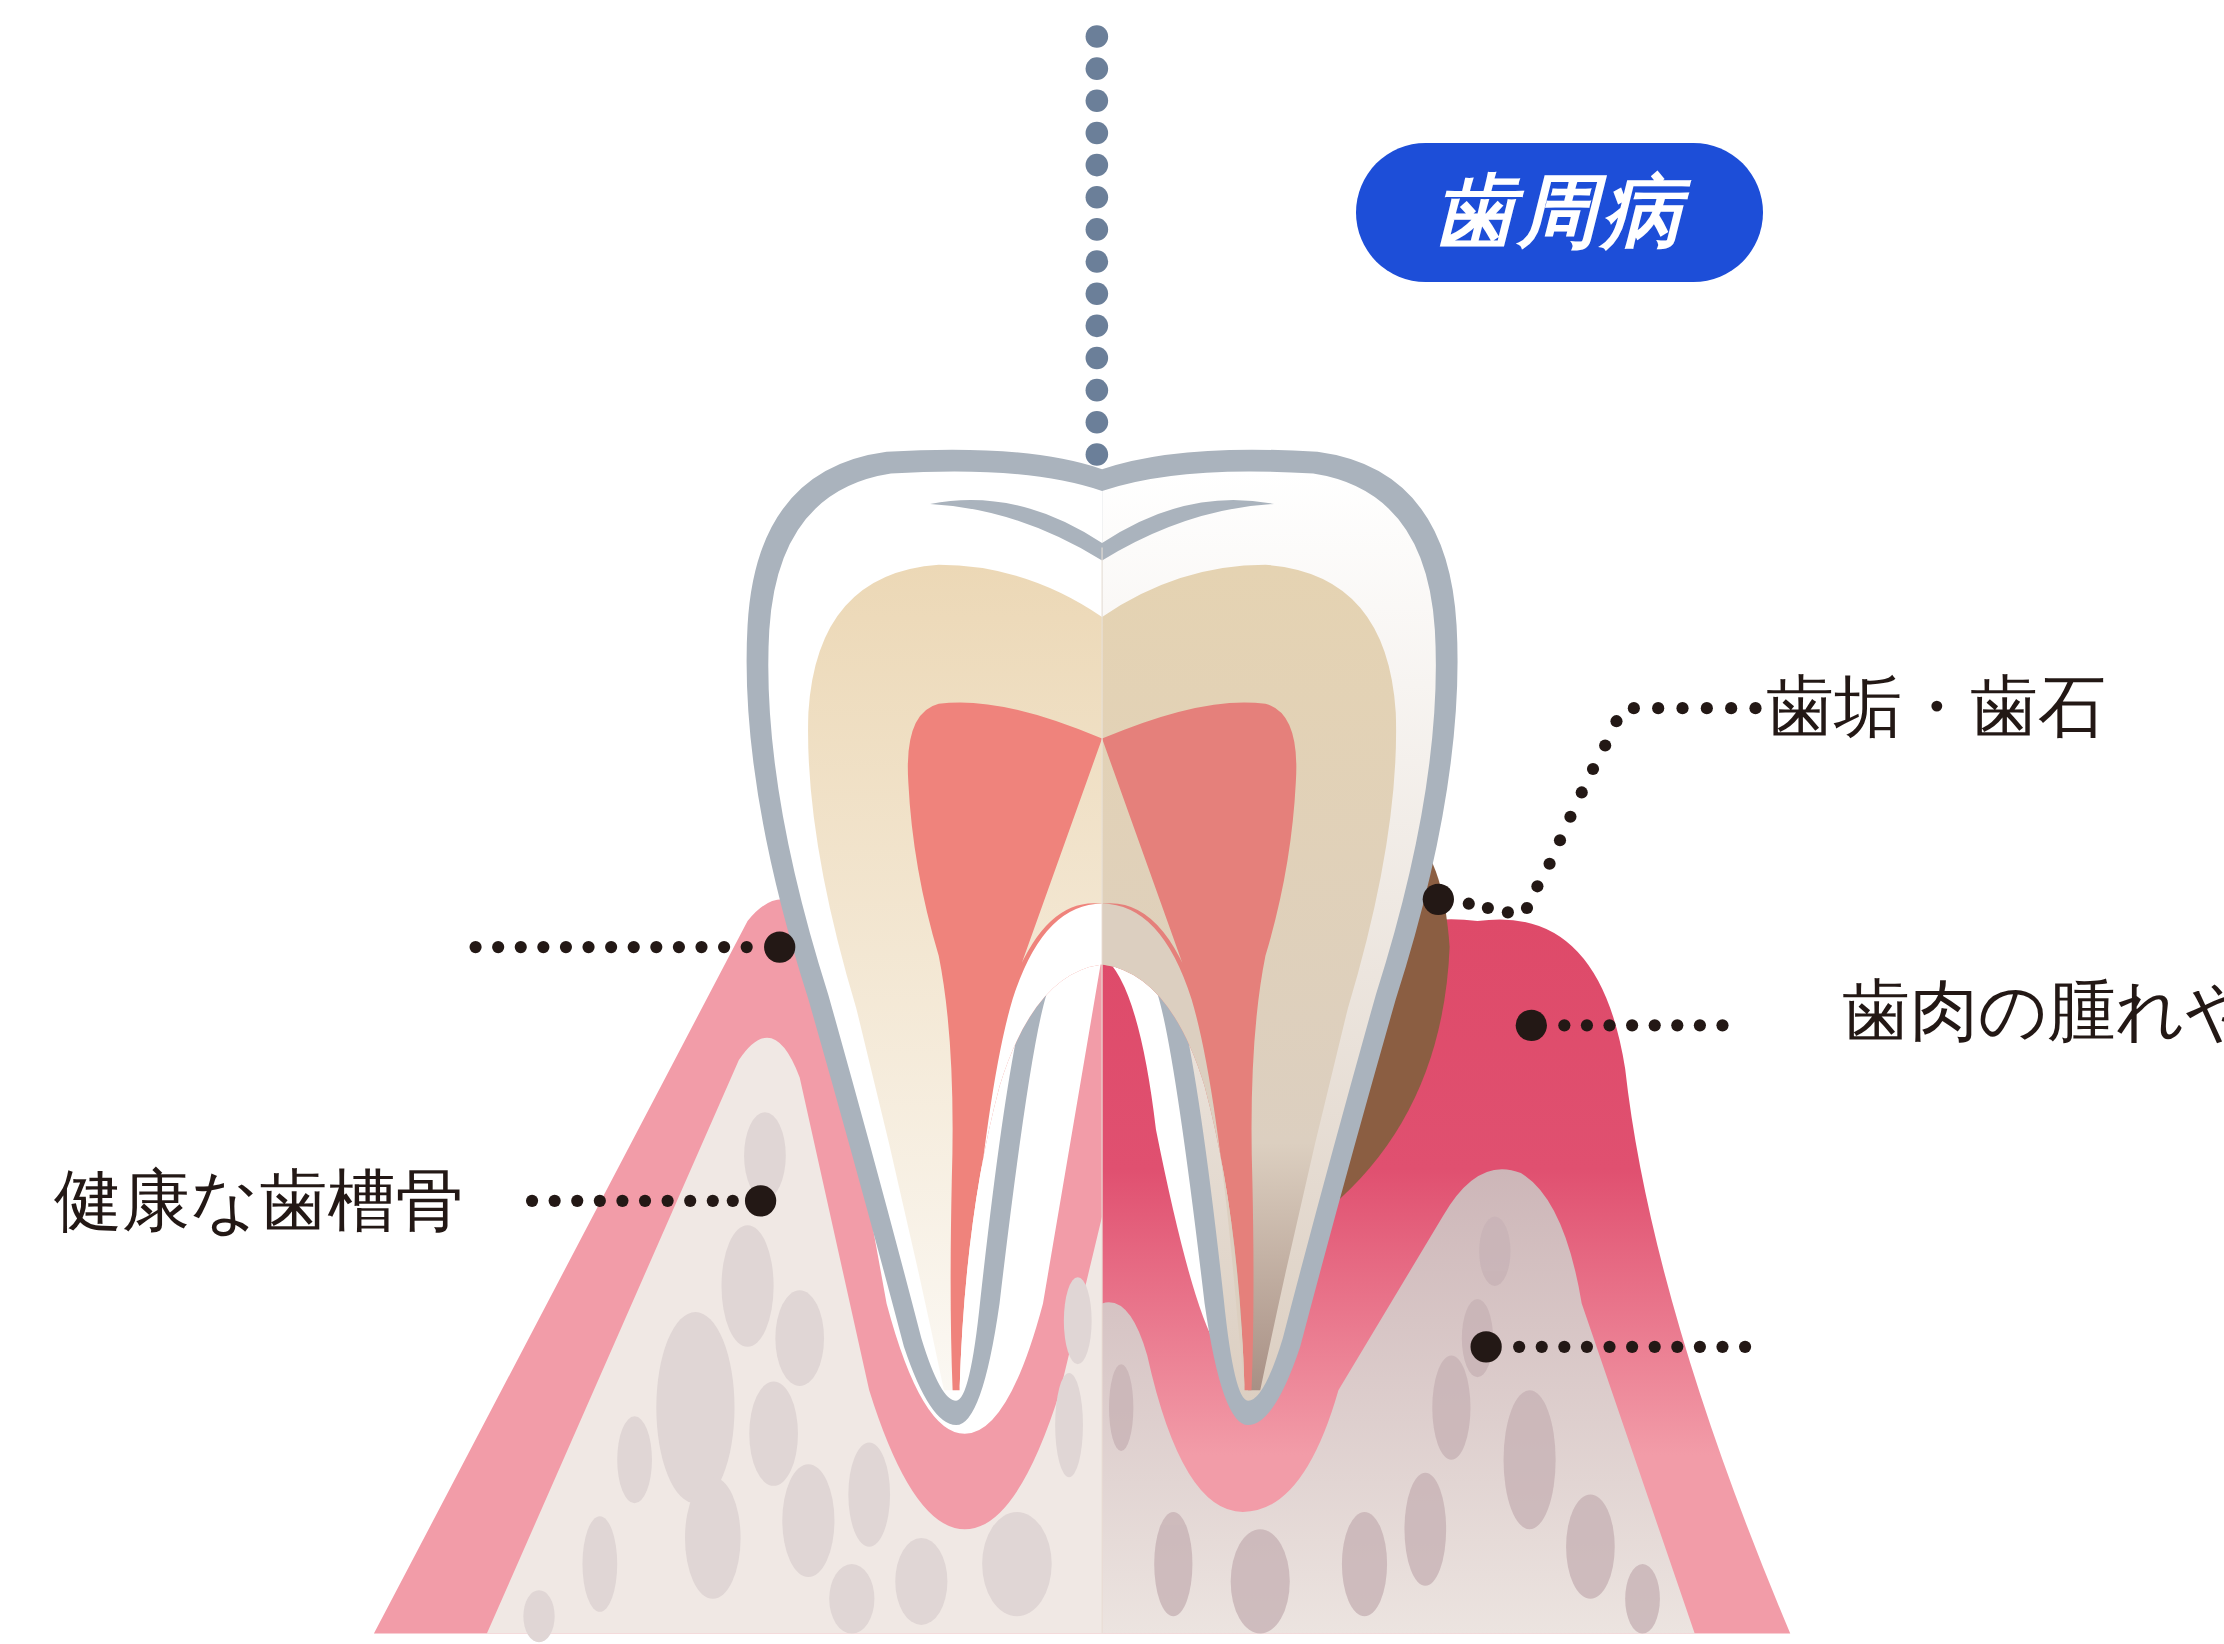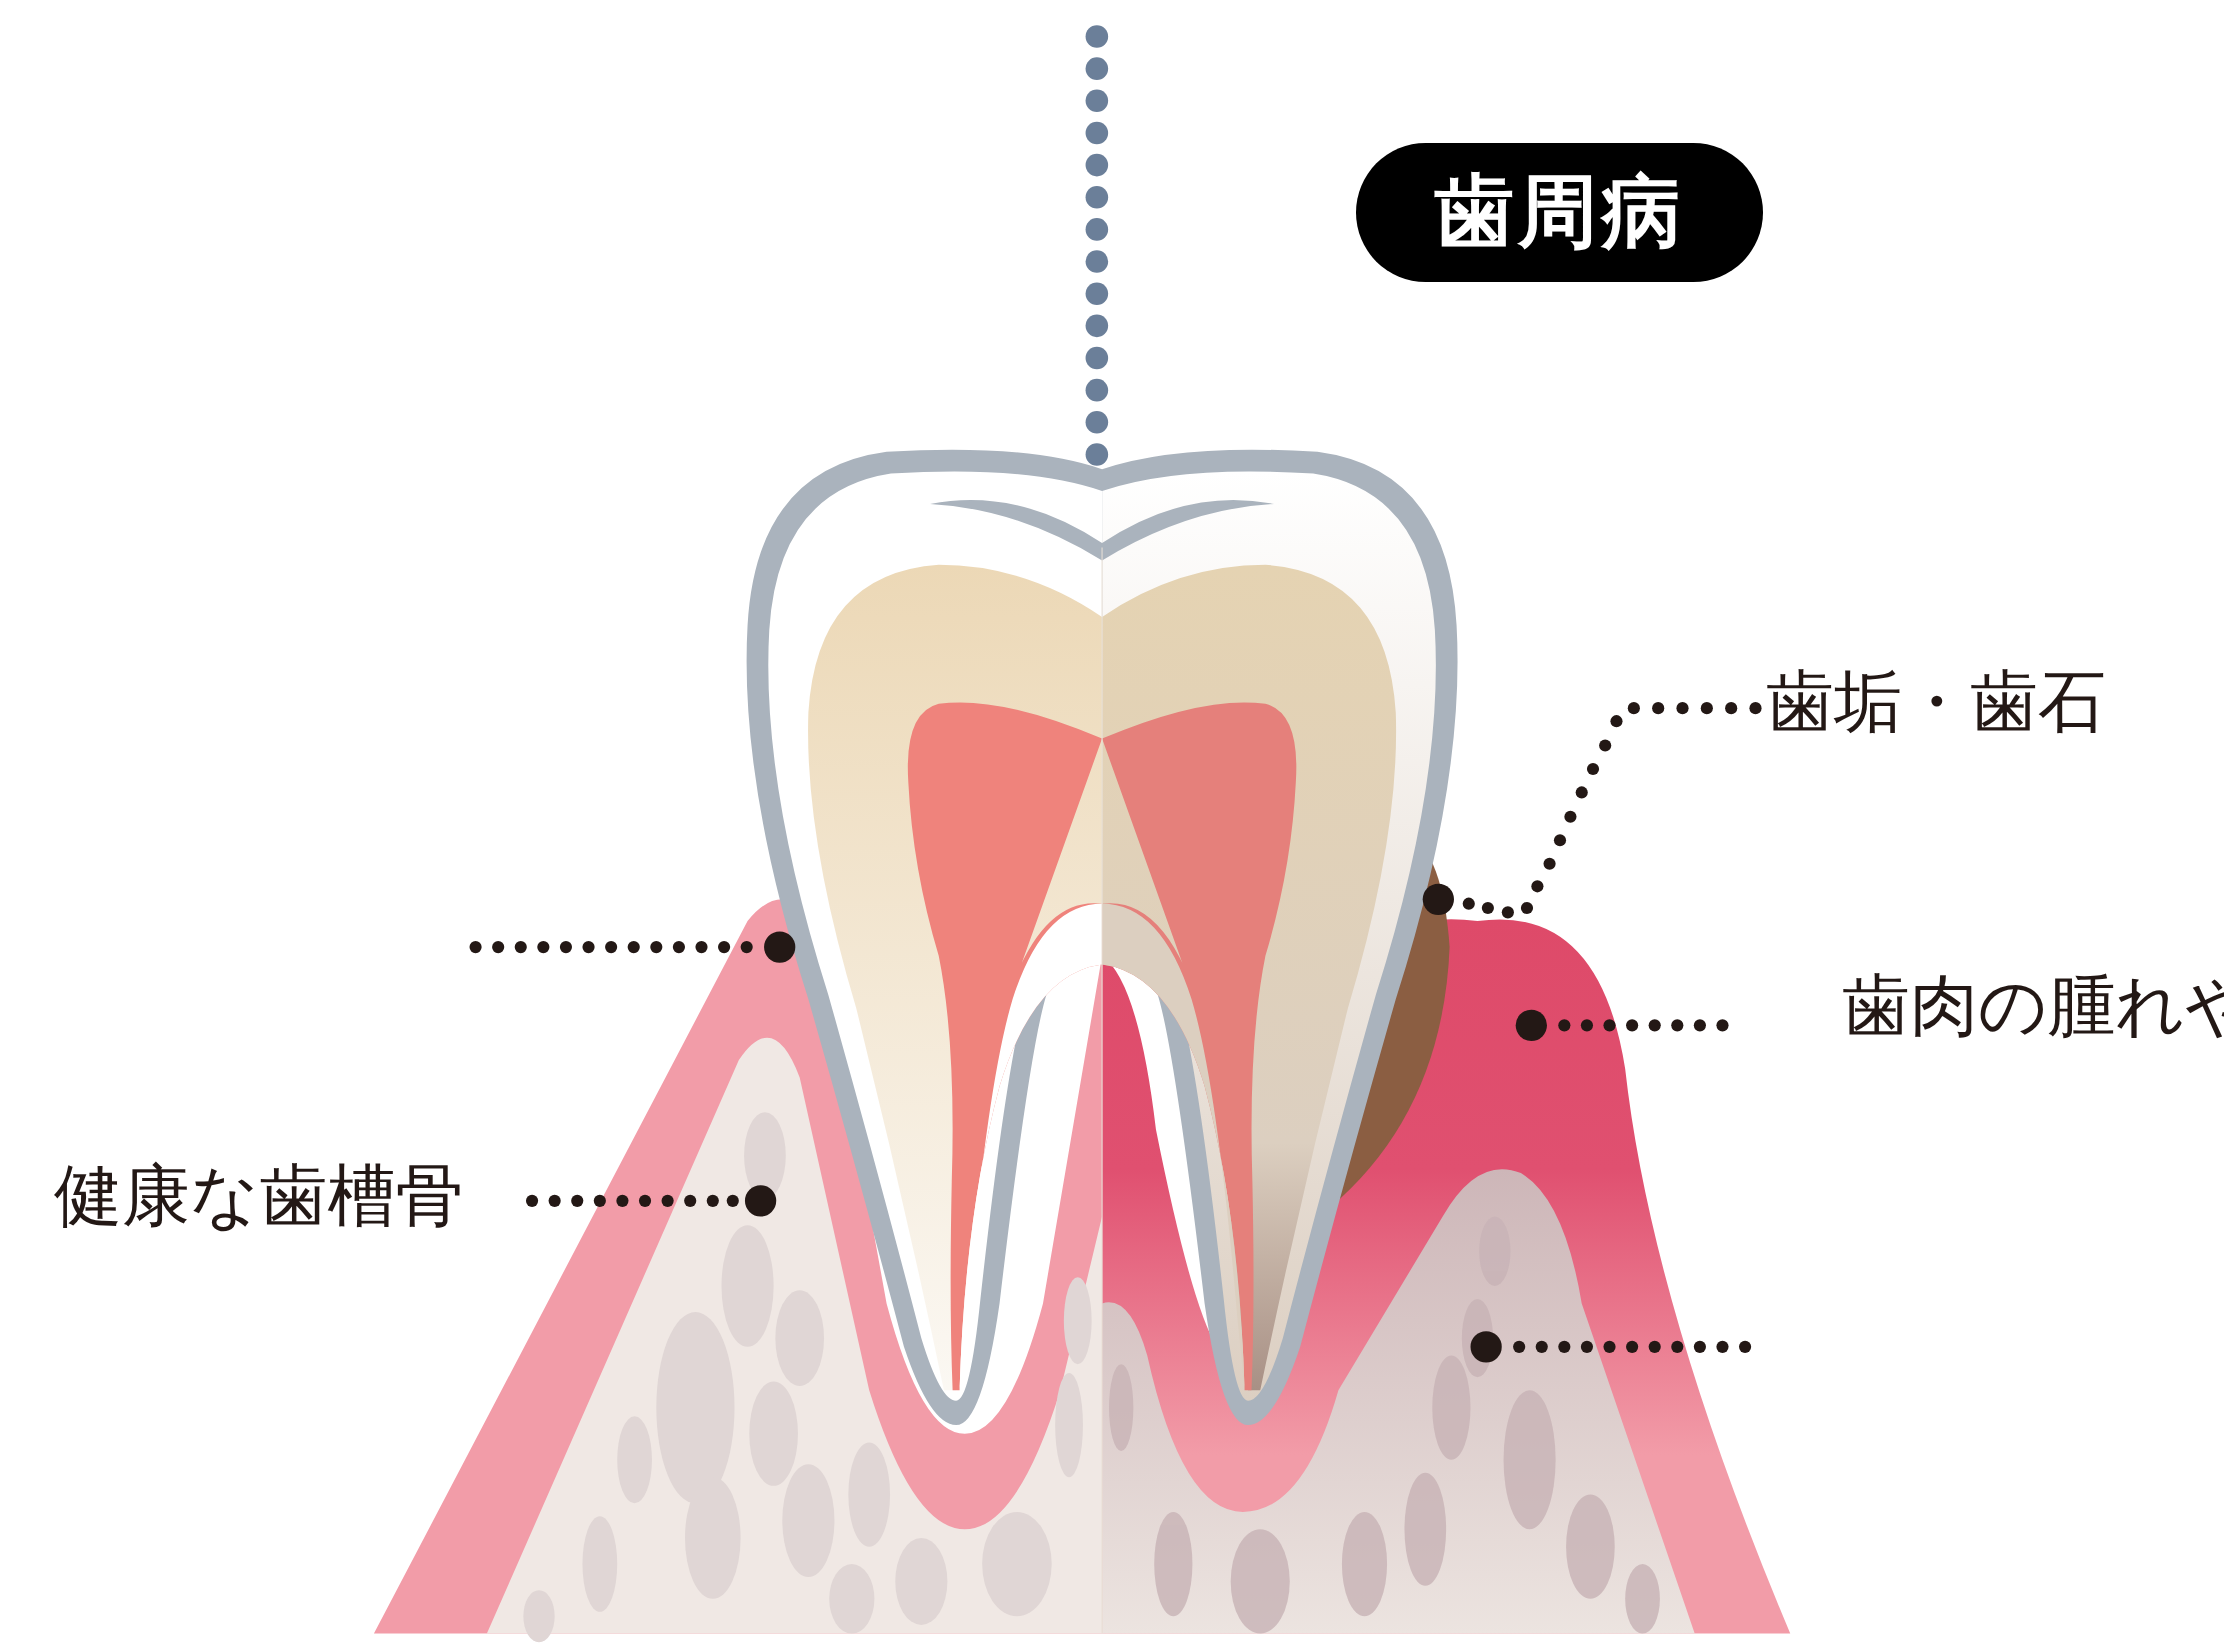--- a/index.html
+++ b/index.html
@@ -5,21 +5,21 @@
   html, body { margin: 0; padding: 0; background: #ffffff; }
   body { width: 2225px; height: 1644px; position: relative; overflow: hidden;
          font-family: "DejaVu Sans", "Liberation Sans", sans-serif; }
   .stage { position: absolute; left: 0; top: 0; width: 2225px; height: 1644px; }
   svg.art { position: absolute; left: 0; top: 0; }
   .pill { position: absolute; height: 139px; border-radius: 70px; color: #ffffff;
           display: flex; align-items: center; justify-content: center;
           font-size: 80px; font-weight: bold; letter-spacing: 3.5px; }
   .label { position: absolute; color: #231815; font-size: 68px; line-height: 90px;
            white-space: nowrap; }
-  .label .line { display: block; font-family: Liberation Mono, monospace; }
+  .label .line { display: block; }
 </style>
 </head>
 <body>
 
 <div class="stage">
 
   <svg class="art" width="2225" height="1644" viewBox="0 0 2560 1892">
     <defs>
       <linearGradient id="dentinL" x1="0" y1="0" x2="0" y2="1">
         <stop offset="0" stop-color="#ecd8b6"></stop>
@@ -213,21 +213,21 @@
         <circle cx="1878" cy="1550" r="7"></circle>
           <circle cx="1904" cy="1550" r="7"></circle>
           <circle cx="1930" cy="1550" r="7"></circle>
         <circle cx="1956" cy="1550" r="7"></circle>
           <circle cx="1982" cy="1550" r="7"></circle>
           <circle cx="2008" cy="1550" r="7"></circle>
       </g>
     </g>
   </svg>
 
-  <div class="pill" style="left:1356px; top:143px; width:407px; background:#000000;">
+  <div class="pill" style="left:1356px; top:143px; width:407px; background:#1d4ed8;font-style:italic;">
     <span>歯周病</span>
   </div>
 
   <div class="label" style="left:54px; top:1156px;">
     <span class="line">健康な歯槽骨</span>
   </div>
 
   <div class="label" style="left:1766px; top:662px;">
     <span class="line">歯垢・歯石</span>
   </div>

